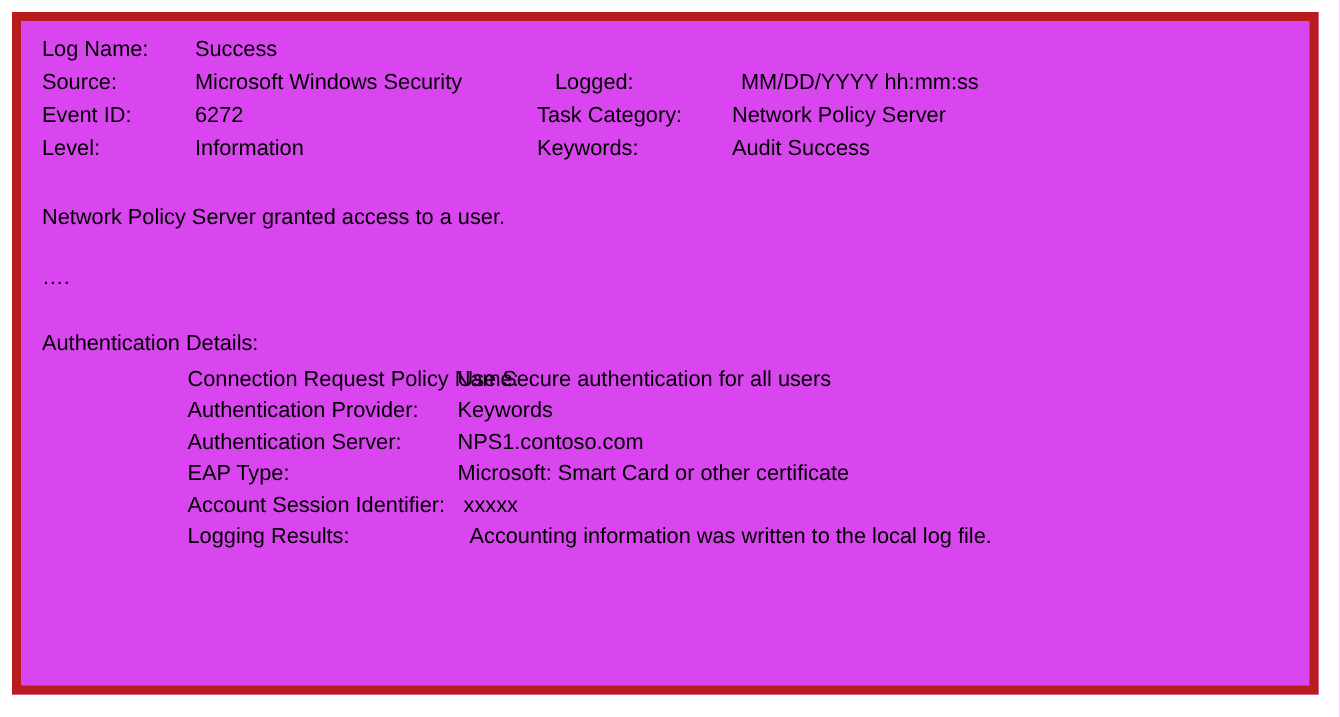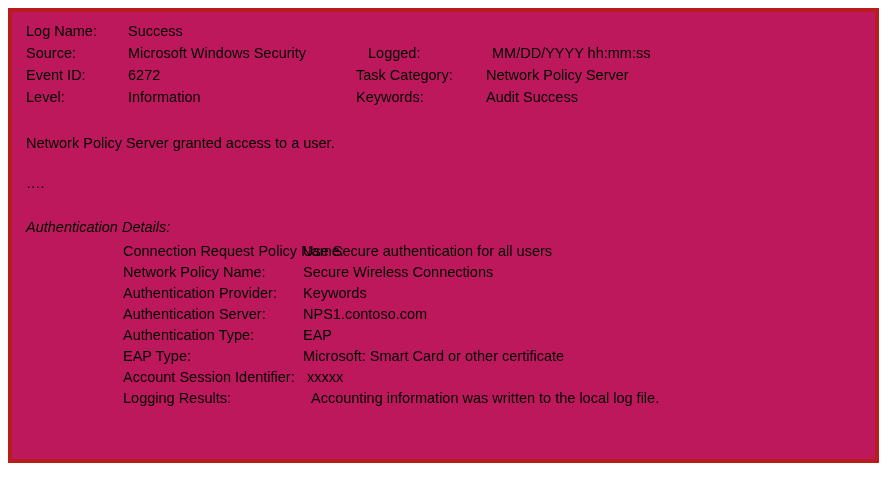--- a/index.html
+++ b/index.html
@@ -13,22 +13,22 @@
     font-family: "Liberation Sans", sans-serif;
     color: #000000;
     overflow: hidden;
   }
   #event-panel {
     position: absolute;
     left: 8px;
     top: 8px;
     width: 871px;
     height: 455px;
-    border: 4px solid #b91c1c;
-    background: #be185d;
+    border: 6px solid #b91c1c;
+    background: #d946ef;
     box-sizing: border-box;
   }
   .content {
     padding: 12px 14px 0 14px;
     font-size: 14.5px;
     line-height: 1.0;
   }
   
   .hdr-row {
     display: flex;
@@ -67,21 +67,20 @@
     height: 18px;
     white-space: nowrap;
   }
   .para.ellipsis {
     margin-top: 22px;
   }
   .section-title {
     margin-top: 26px;
     height: 20px;
     white-space: nowrap;
-    font-style: italic;
   }
   
   .details {
     margin-top: 4px;
   }
   .det-row {
     display: flex;
     align-items: flex-start;
     height: 21px;
   }
@@ -138,34 +137,26 @@
     <div class="para">Network Policy Server granted access to a user.</div>
     <div class="para ellipsis">….</div>
     <div class="section-title">Authentication Details:</div>
 
     <div class="details">
       <div class="det-row">
         <span class="det-key">Connection Request Policy Name:</span>
         <span class="det-val">Use Secure authentication for all users</span>
       </div>
       <div class="det-row">
-        <span class="det-key">Network Policy Name:</span>
-        <span class="det-val">Secure Wireless Connections</span>
-      </div>
-      <div class="det-row">
         <span class="det-key">Authentication Provider:</span>
         <span class="det-val">Keywords</span>
       </div>
       <div class="det-row">
         <span class="det-key">Authentication Server:</span>
         <span class="det-val">NPS1.contoso.com</span>
-      </div>
-      <div class="det-row">
-        <span class="det-key">Authentication Type:</span>
-        <span class="det-val">EAP</span>
       </div>
       <div class="det-row">
         <span class="det-key">EAP Type:</span>
         <span class="det-val">Microsoft: Smart Card or other certificate</span>
       </div>
       <div class="det-row">
         <span class="det-key">Account Session Identifier:</span>
         <span class="det-val pad">xxxxx</span>
       </div>
       <div class="det-row">

